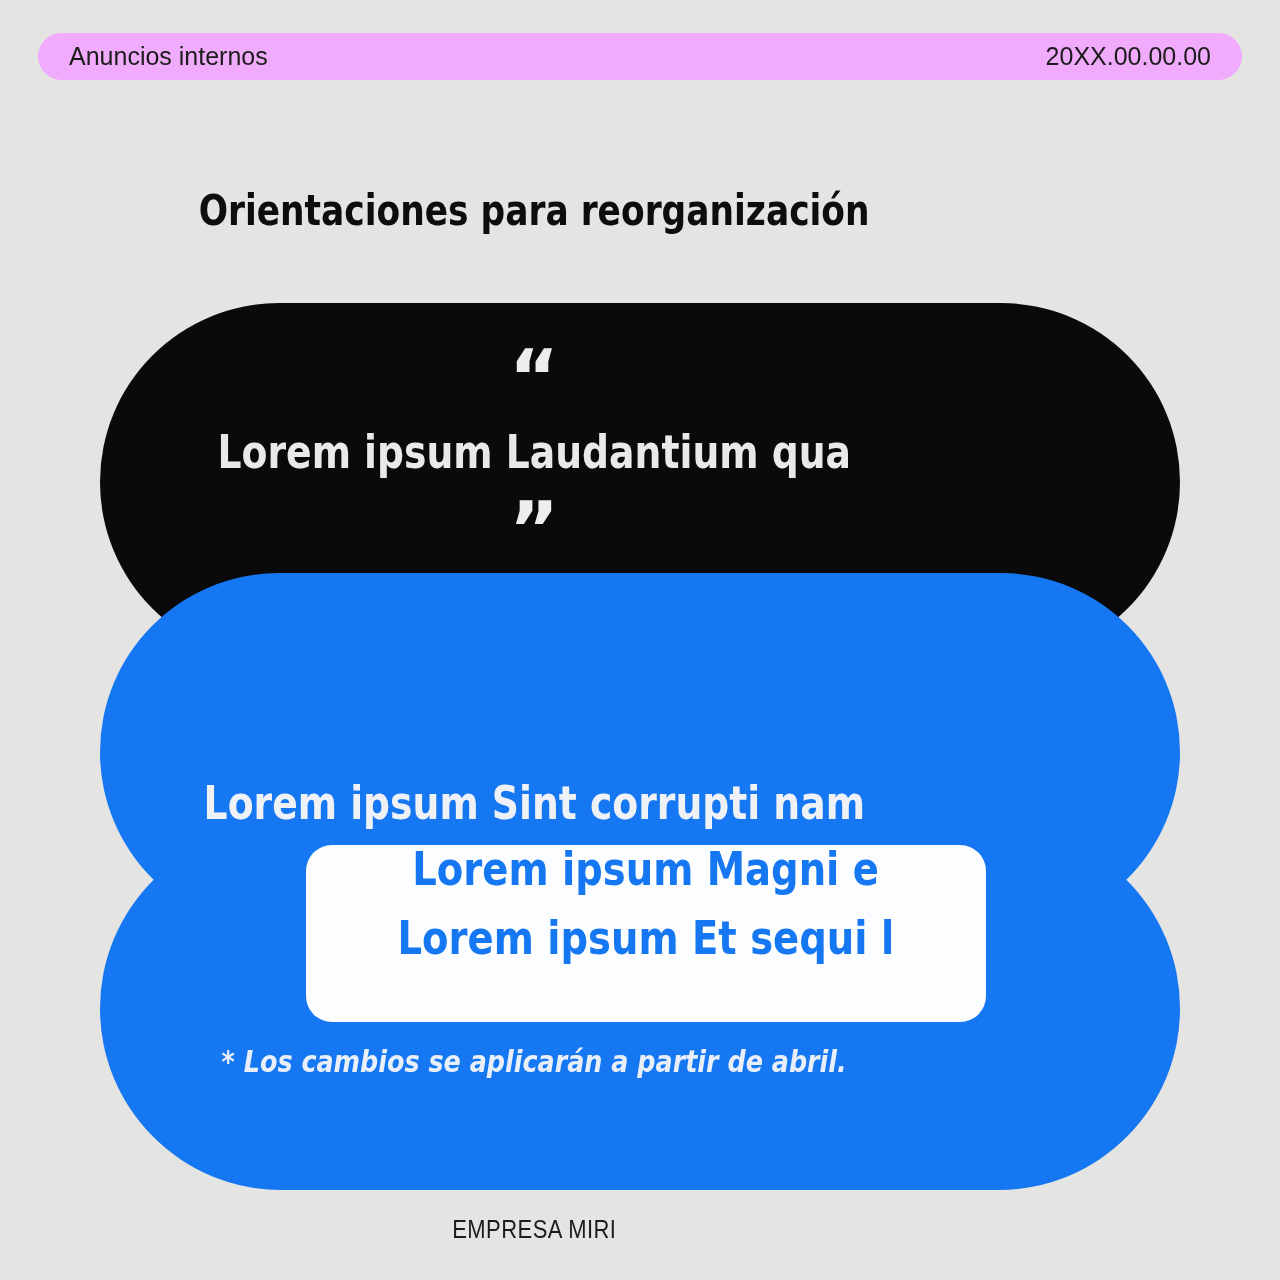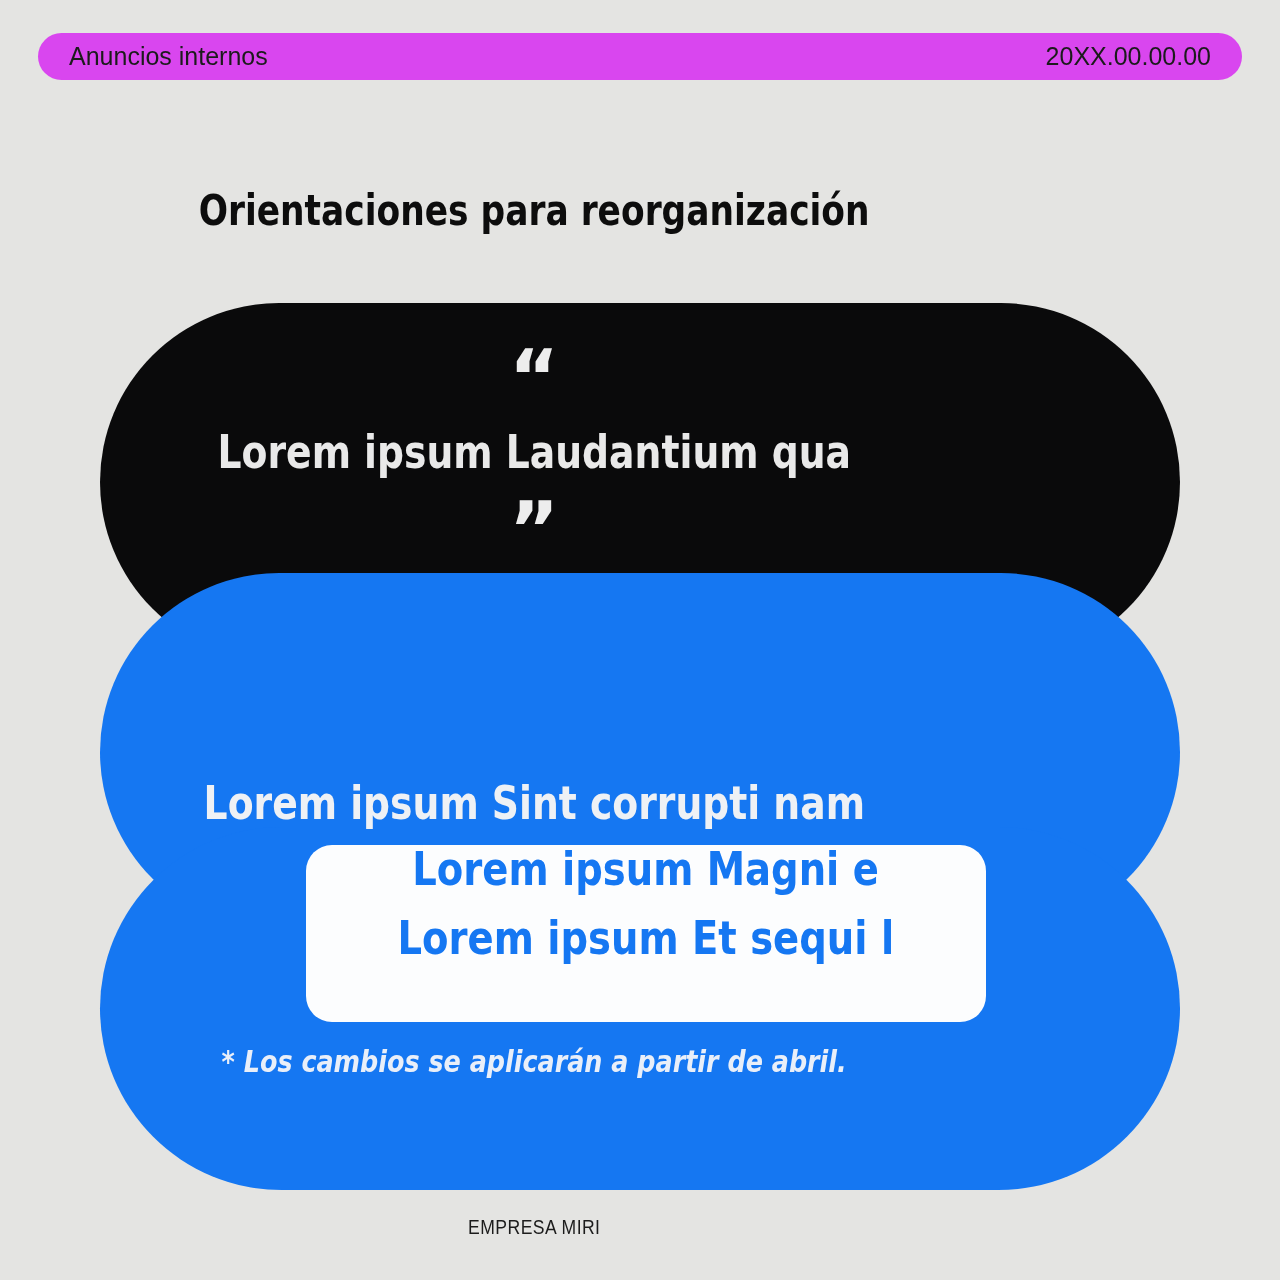--- a/index.html
+++ b/index.html
@@ -45,30 +45,30 @@
   .highlight-box{
     position:absolute;left:306px;top:845px;width:680px;height:177px;
     background:#fcfdfe;border-radius:26px;z-index:3;
     display:flex;flex-direction:column;align-items:center;justify-content:flex-start;gap:22px;
   }
   .highlight-box .cond{font-size:47px;line-height:1;}
   
   .note-line{top:1046px;font-style:italic;}
   .note-line .cond{font-size:31px;color:#e9eff9;}
   
-  .footer-line{top:1217px;font-size:20px;color:#1c1c1c;}
+  .footer-line{top:1217px;font-size:25px;color:#1c1c1c;}
   .footer-line span{display:inline-block;transform:scaleX(0.88);transform-origin:50% 50%;
     letter-spacing:0.5px;}
 </style>
 </head>
 <body>
 
 <div class="stage" style="background: rgb(228, 228, 226);">
 
-  <div class="topbar" style="background: #d946ef;">
+  <div class="topbar" style="background: #f0abfc;">
     <span>Anuncios internos</span>
     <span>20XX.00.00.00</span>
   </div>
 
   <div class="line title-line">
     <span class="cond">Orientaciones para reorganización</span>
   </div>
 
   <div class="black-blob" style="background: rgb(10, 10, 11);"></div>
   <div class="blue-top" style="background: rgb(21, 119, 242);"></div>

